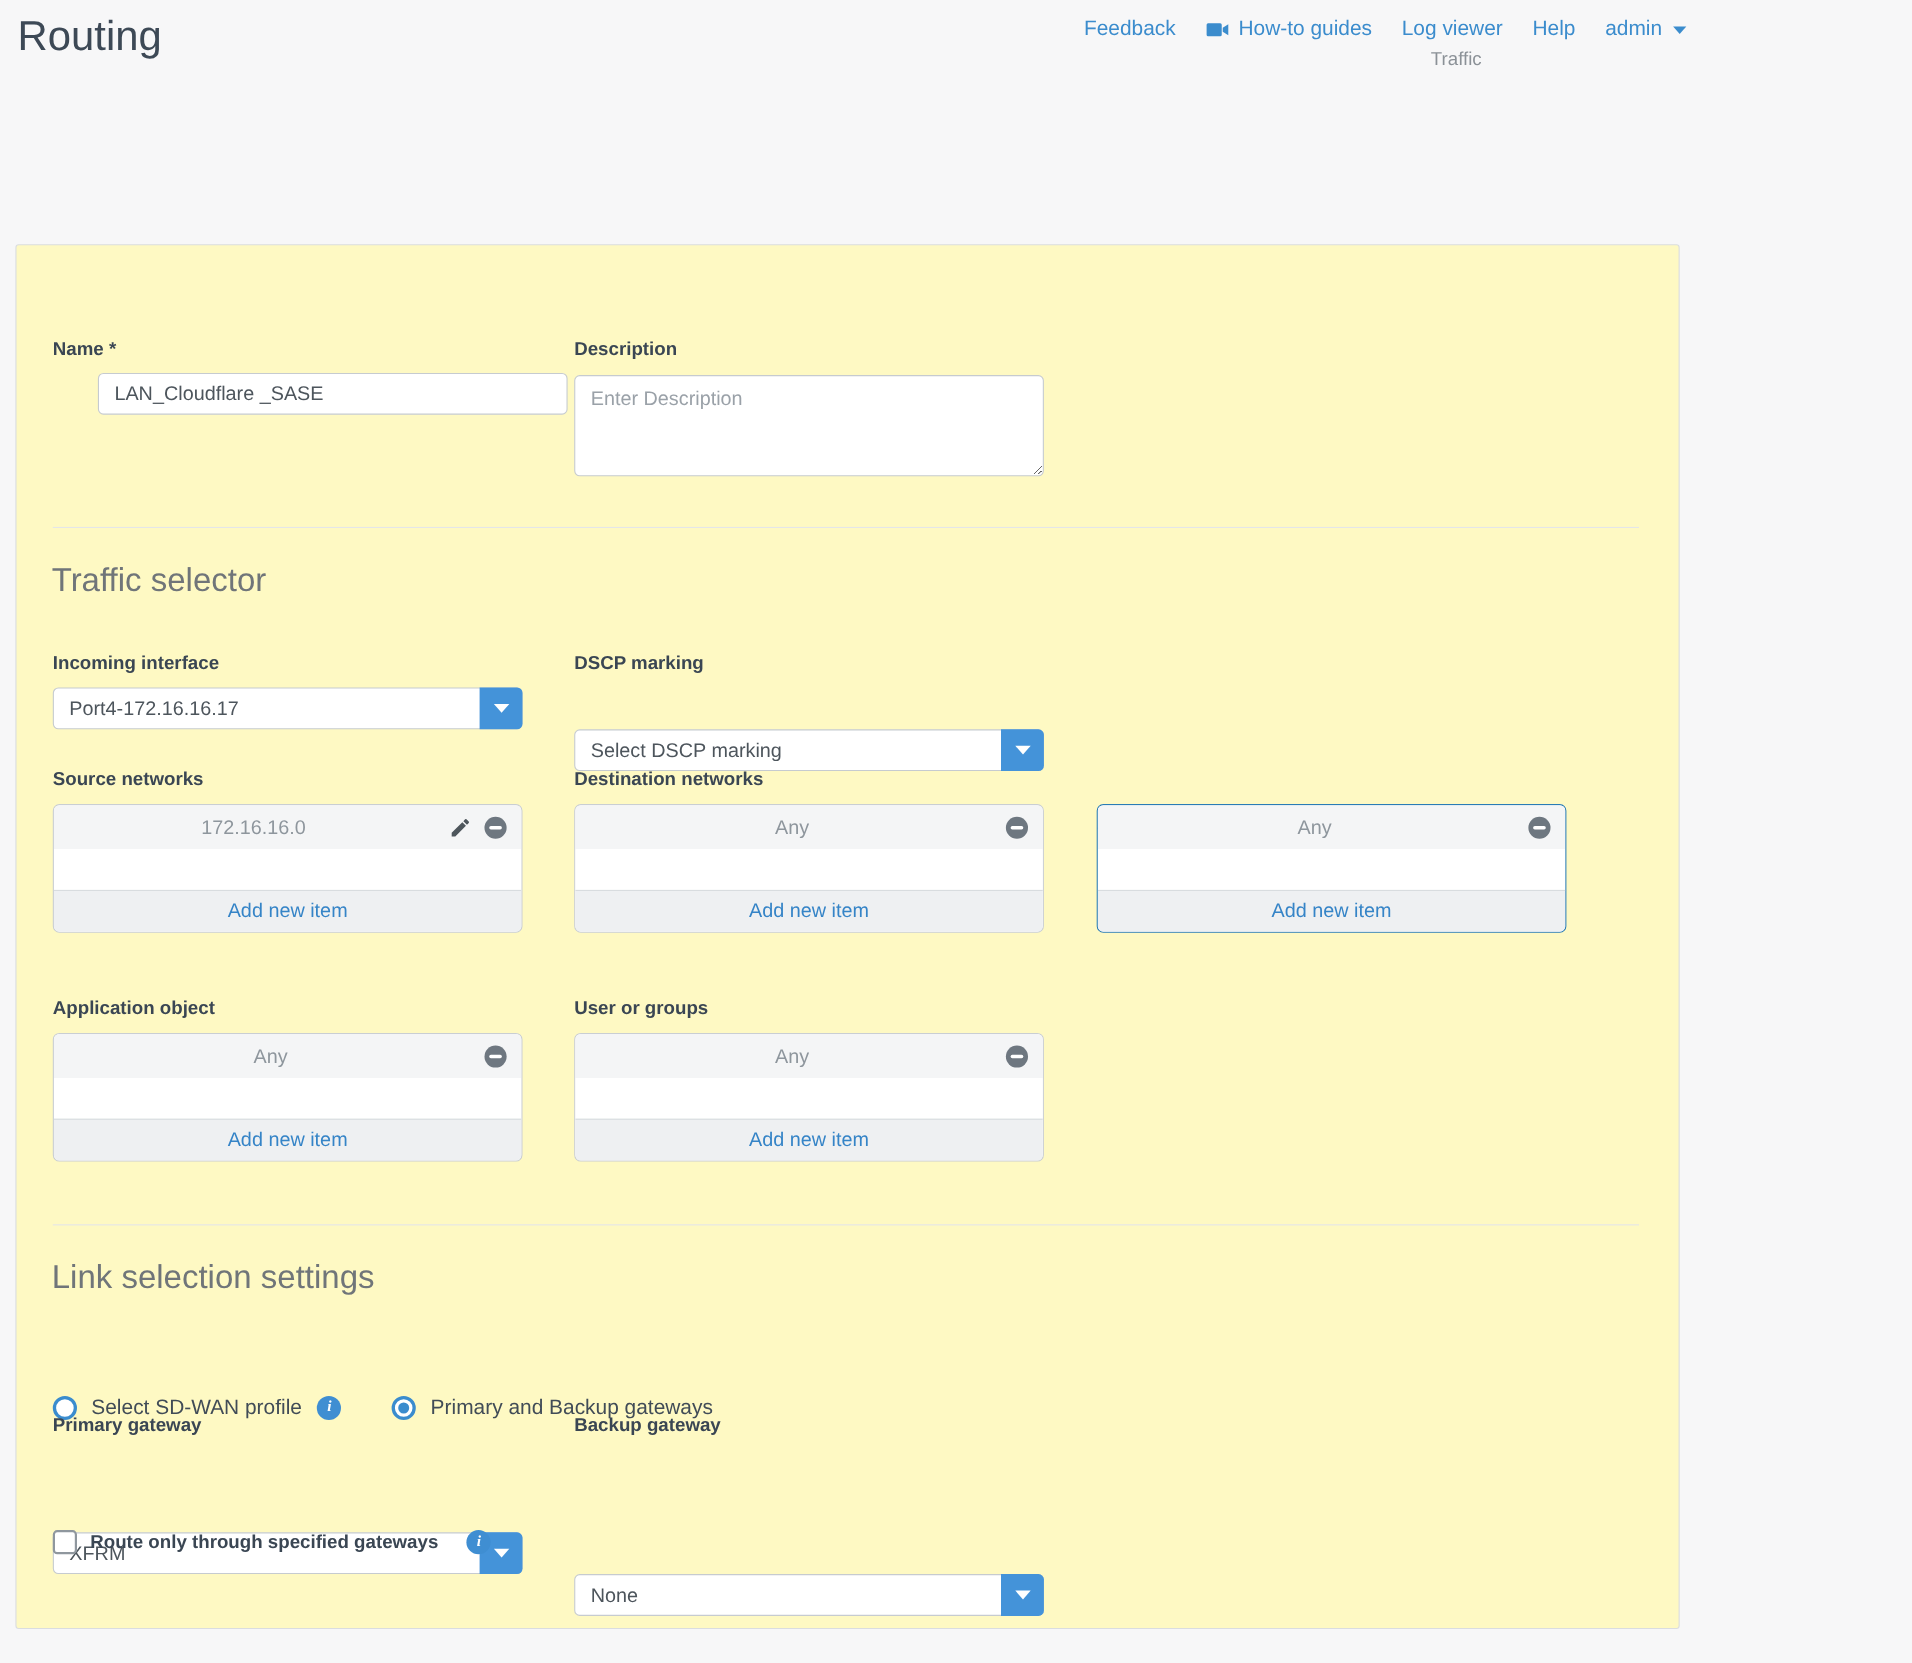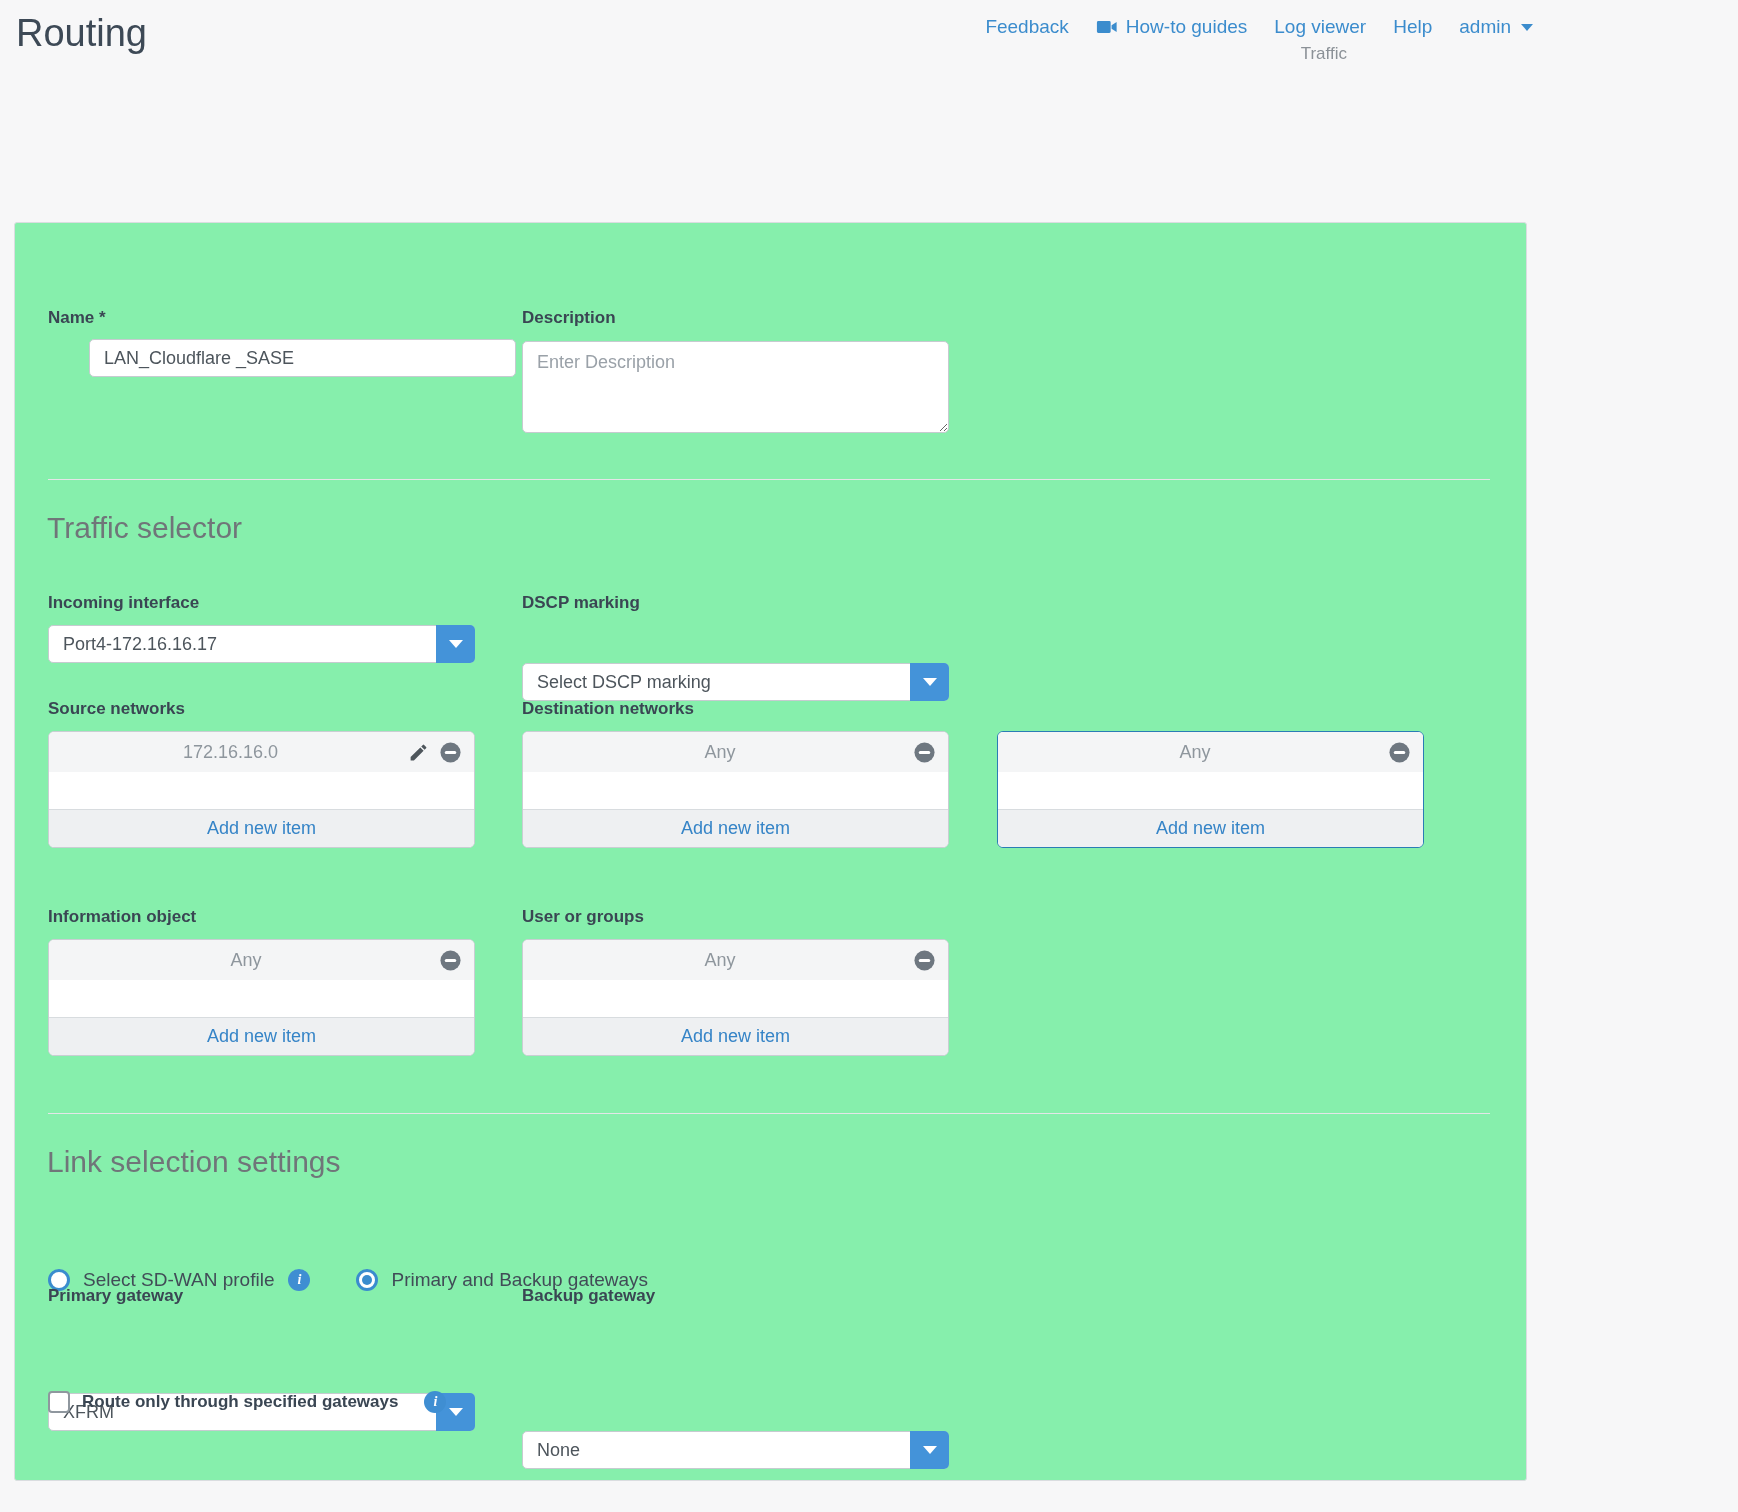--- a/index.html
+++ b/index.html
@@ -14,21 +14,21 @@
   .brand { position:absolute; top:44px; right:205px; font-size:17px; color:#8b9197; }
 
   
   .tabbar { position:absolute; top:139px; left:0; width:1540px; height:63px; background:#fff; border:1px solid #e4e6e8; display:flex; }
   .tab { flex:1; position:relative; display:flex; align-items:center; justify-content:center; font-size:17px; font-weight:700; color:#3389cf; cursor:pointer; white-space:nowrap; }
   .tab.active { color:#1d2329; }
   .tab.active::after { content:""; position:absolute; left:0; right:0; bottom:-1px; height:5px; background:#2f80c3; }
   .tab.overflow { flex:0 0 64px; letter-spacing:1px; }
 
   
-  .panel { position:absolute; top:222px; left:14px; width:1513px; height:1259px; background:#86efac; border:1px solid #dadde0; border-radius:3px; }
+  .panel { position:absolute; top:222px; left:14px; width:1513px; height:1259px; background:#fef9c3; border:1px solid #dadde0; border-radius:3px; }
   .abs { position:absolute; }
   .lbl { font-size:17px; font-weight:700; color:#3a4653; white-space:nowrap; }
   .divider { position:absolute; left:33px; width:1442px; height:0; border-top:1px solid #e4e6e8; }
   .section-title { font-size:30px; font-weight:400; color:#707579; }
 
   .text-input { width:427px; height:38px; border:1px solid #c6cbd0; border-radius:5px; background:#fff; font-family:"Liberation Sans", sans-serif; font-size:18px; color:#4d555c; padding:0 14px; outline:none; }
   textarea.text-area { width:427px; height:92px; border:1px solid #c6cbd0; border-radius:5px; background:#fff; font-family:"Liberation Sans", sans-serif; font-size:18px; color:#4d555c; padding:10px 14px; resize:both; outline:none; }
   textarea.text-area::placeholder, .text-input::placeholder { color:#9aa1a8; }
 
   
@@ -161,21 +161,21 @@
           <svg width="23" height="23" viewBox="0 0 24 24">
               <circle cx="12" cy="12" r="10.5" fill="#6e7780"></circle>
               <rect x="6" y="10.4" width="12" height="3.2" rx="1.6" fill="#fff"></rect>
             </svg>
         </span>
       </div>
       <div class="list-spacer"></div>
       <div class="list-footer">Add new item</div>
     </div>
 
-    <div class="abs lbl" style="left:33px; top:684px;">Information object</div>
+    <div class="abs lbl" style="left:33px; top:684px;">Application object</div>
     <div class="abs list-box" style="left:33px; top:716px;">
       <div class="list-item">
         <span class="grow">Any</span>
         <span class="icon-btn">
           <svg width="23" height="23" viewBox="0 0 24 24">
               <circle cx="12" cy="12" r="10.5" fill="#6e7780"></circle>
               <rect x="6" y="10.4" width="12" height="3.2" rx="1.6" fill="#fff"></rect>
             </svg>
         </span>
       </div>

